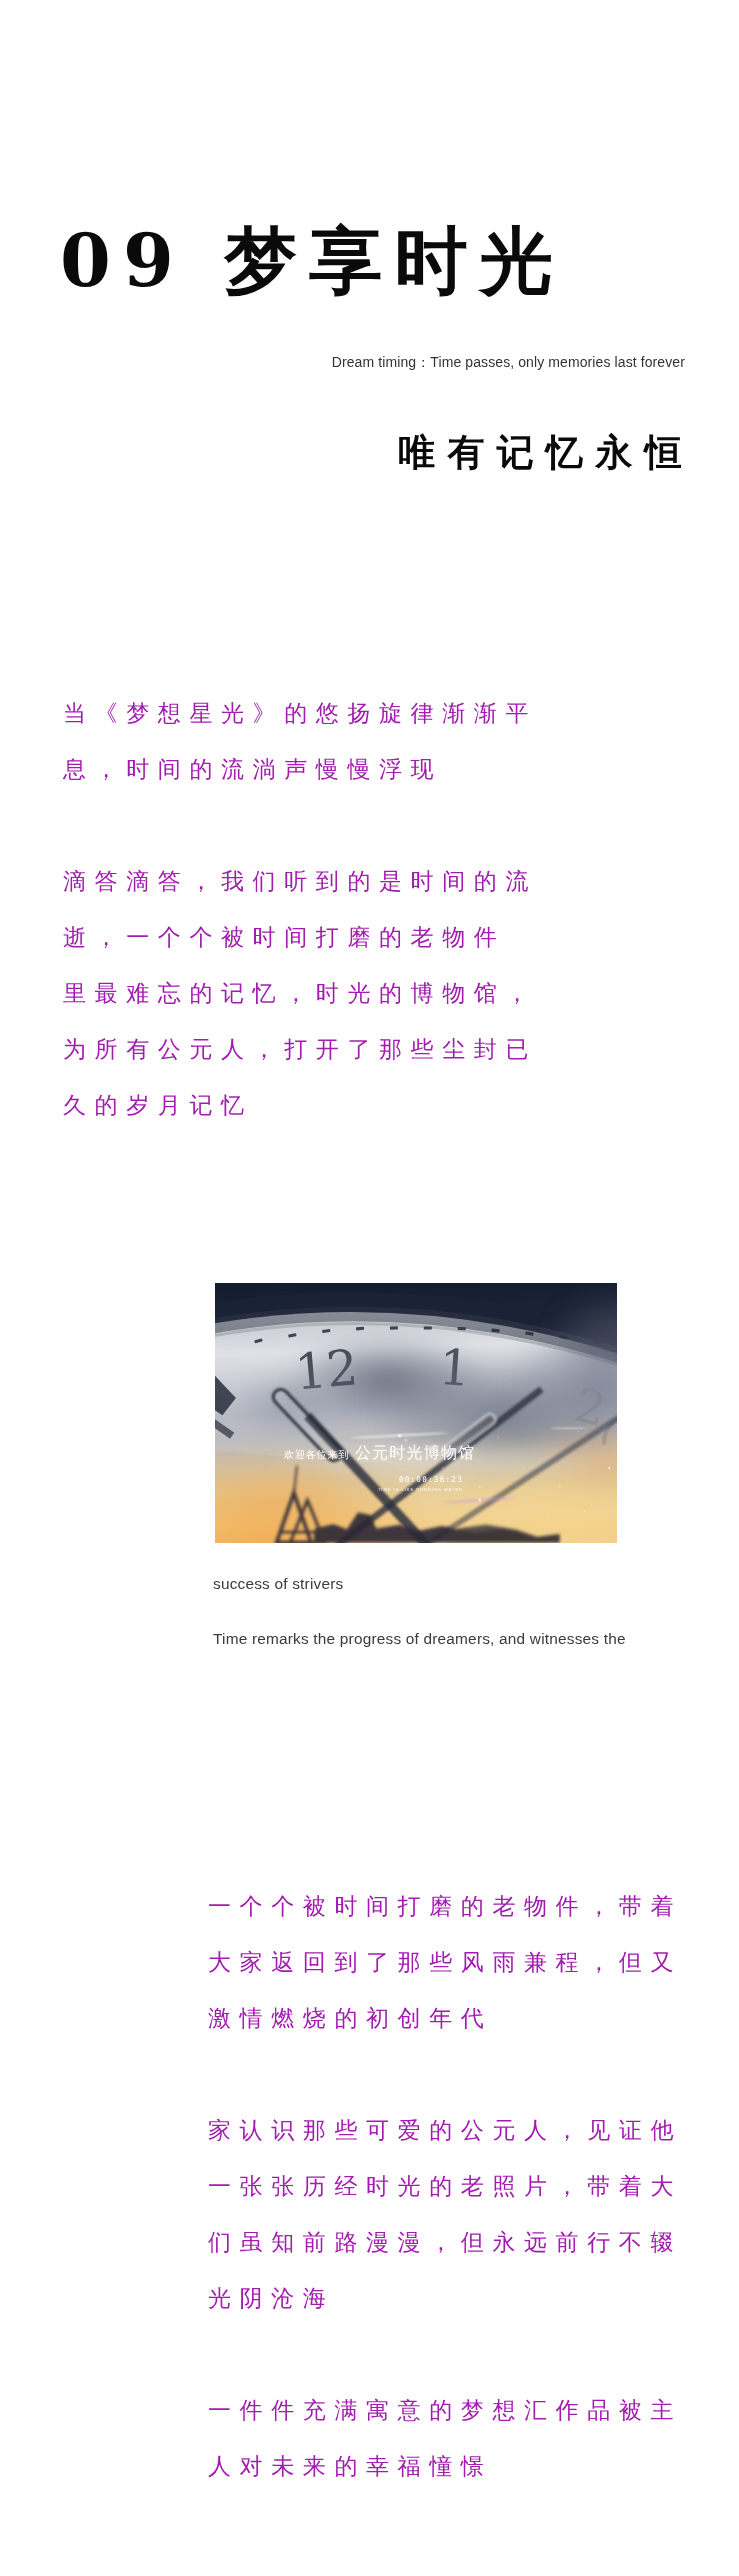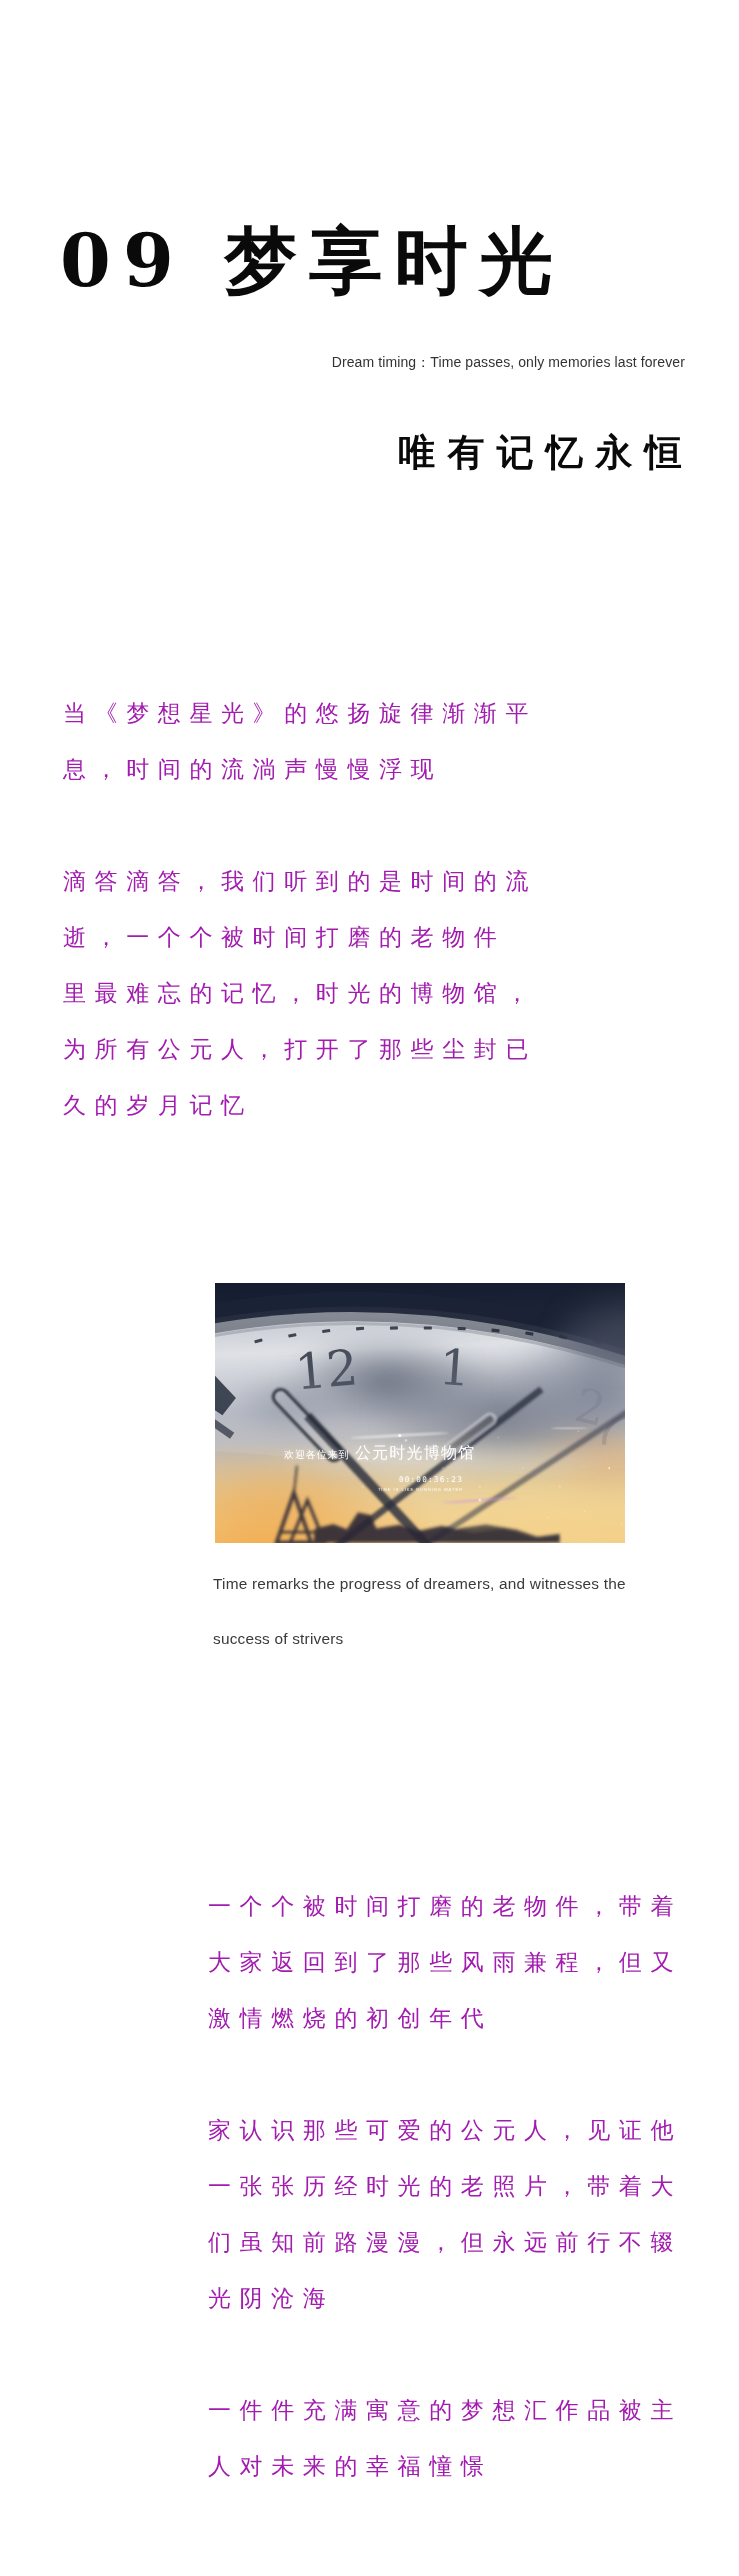--- a/index.html
+++ b/index.html
@@ -37,21 +37,20 @@
   
   .feature {
     position:absolute; left:215px; top:1283px; width:402px; height:260px;
     margin:0; overflow:hidden;
     background:
       radial-gradient(259px 160px at 12% 104%, rgba(244,168,66,.80), rgba(244,168,66,0) 70%),
       radial-gradient(321px 185px at 86% 102%, rgba(246,215,140,.70), rgba(246,215,140,0) 72%),
       linear-gradient(178deg,
         #2a3347 0%, #59617a 6%, #9fa5b2 14%, #cdd1d8 26%, #b6bac4 38%,
         #a8acb9 48%, #b6b5b8 58%, #cfc3ad 68%, #e3cda0 78%, #efd096 88%, #f0c687 100%);
-    padding-left: 8px;
   }
   .feature svg { position:absolute; left:0; top:0; width:465px; height:260px; }
   .cloud { position:absolute; border-radius:50%; filter:blur(10px); }
   .cloud.c1 { left:68px; top:52px;  width:210px; height:92px; background:radial-gradient(closest-side, rgba(90,97,114,.85),  rgba(90,97,114,0)); }
   .cloud.c2 { left:157px; top:71px; width:259px; height:126px; background:radial-gradient(closest-side, rgba(108,114,130,.82), rgba(108,114,130,0)); }
   .cloud.c3 { left:290px; top:34px;  width:191px; height:139px; background:radial-gradient(closest-side, rgba(122,128,146,.90), rgba(122,128,146,0)); }
   .cloud.c4 { left:336px; top:3.1px;   width:154px; height:89px; background:radial-gradient(closest-side, rgba(70,76,94,.80),   rgba(70,76,94,0)); }
   .cloud.c5 { left:15.4px;  top:89px; width:117px; height:65px; background:radial-gradient(closest-side, rgba(140,146,160,.70), rgba(140,146,160,0)); }
   .cloud.c6 { left:311px; top:139px; width:166px; height:77px; background:radial-gradient(closest-side, rgba(216,160,105,.55), rgba(216,160,105,0)); }
   .cloud.c7 { left:-28px; top:182px; width:185px; height:86px; background:radial-gradient(closest-side, rgba(235,172,92,.50),  rgba(235,172,92,0)); }
@@ -209,22 +208,22 @@
       <span class="welcome-prefix">欢迎各位来到</span>
       <span class="welcome-title">公元时光博物馆</span>
     </div>
     <div class="countdown-wrap">
       <div class="countdown">00:00:36:23</div>
       <div class="countdown-sub">TIME IS LIKE RUNNING WATER</div>
     </div>
   </figure>
 
   <div class="img-caption">
+    <div class="cap-line">success of strivers</div>
     <div class="cap-line">Time remarks the progress of dreamers, and witnesses the</div>
-    <div class="cap-line">success of strivers</div>
   </div>
 
   <div class="paragraphs body-col">
     <div class="line">一个个被时间打磨的老物件，带着</div>
     <div class="line">大家返回到了那些风雨兼程，但又</div>
     <div class="line">激情燃烧的初创年代</div>
     <div class="line"></div>
     <div class="line">家认识那些可爱的公元人，见证他</div>
     <div class="line">一张张历经时光的老照片，带着大</div>
     <div class="line">们虽知前路漫漫，但永远前行不辍</div>

